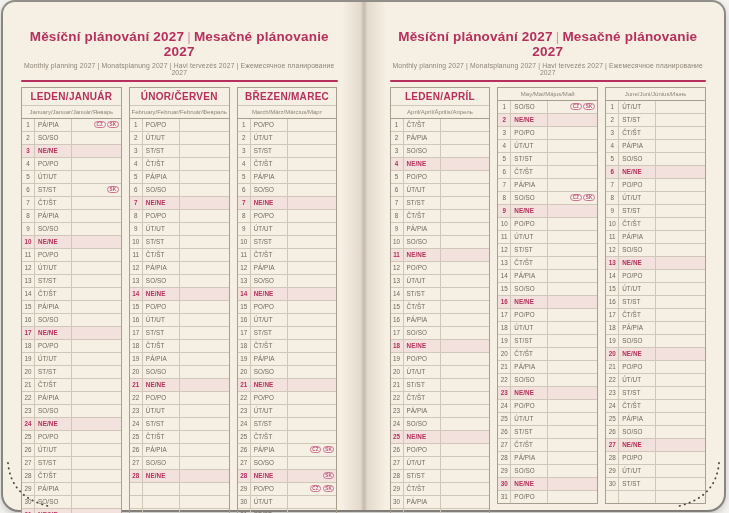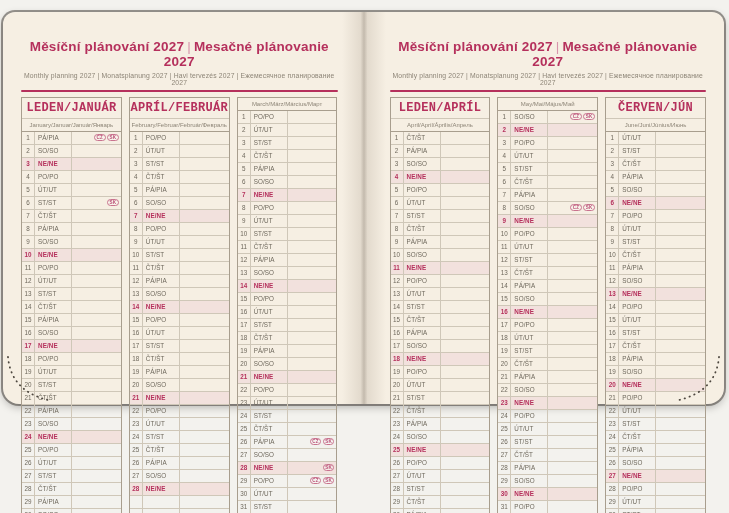--- a/index.html
+++ b/index.html
@@ -2,41 +2,41 @@
 <html><head>
 <meta charset="utf-8">
 <style>
   html,body{margin:0;padding:0;}
   body{
     width:729px;height:513px;overflow:hidden;position:relative;
     background:#f3f2ee;
     font-family:"Liberation Sans", sans-serif;
   }
   .spread{
-    position:absolute;left:3px;top:12px;width:721px;height:392px;
+    position:absolute;left:3px;top:2px;width:721px;height:508px;
     background:#f6efe3;
     border-radius:12px 12px 16px 16px;
     box-shadow:0 0 0 2px rgba(60,53,48,.5), 0 3px 9px rgba(0,0,0,.28);
     display:flex;
     gap:16px;
   }
   .page{width:50%;position:relative;padding:0 18px;box-sizing:border-box;}
   .page-title{
     text-align:center;margin-top:27px;font-size:13.5px;font-weight:bold;
     color:#b5305c;letter-spacing:.2px;
   }
   .page-title .sep{color:#d794ab;font-weight:normal;padding:0 3px;}
   .page-subtitle{text-align:center;margin-top:3px;font-size:6.8px;color:#8d8577;letter-spacing:.15px;}
   .rule{height:1.5px;background:#b5305c;margin-top:4px;border-radius:1px;}
   .months{display:flex;gap:7px;margin-top:5px;}
   .month{flex:1;min-width:0;}
   .m-head{border:1px solid #a89e8e;border-bottom:none;text-align:center;background:#f6efe3;}
   .m-name{
-    font-size:12px;font-weight:bold;color:#b5305c;letter-spacing:.3px;
-    padding:3.5px 0 2.5px;border-bottom:1px solid #cfc7b8;font-family:Liberation Mono, monospace;
+    font-size:10px;font-weight:bold;color:#b5305c;letter-spacing:.3px;
+    padding:3.5px 0 2.5px;border-bottom:1px solid #cfc7b8;
   }
   .m-langs{font-size:6px;color:#8d8577;padding:3px 0;}
   .m-grid{border:1px solid #a89e8e;}
   .day-row{display:flex;height:12px;border-bottom:1px solid #cfc7b8;background:transparent;}
   .day-row:last-child{border-bottom:none;}
   .day-row .c{border-right:1px solid #cfc7b8;box-sizing:border-box;}
   .c.n{width:13px;text-align:center;font-size:6.3px;color:#6e685c;line-height:12px;}
   .c.d{width:37px;padding-left:3px;font-size:6.3px;color:#6e685c;line-height:12px;letter-spacing:.1px;}
   .c.x{flex:1;border-right:none;display:flex;justify-content:flex-end;align-items:center;gap:1.5px;padding-right:2px;}
   .day-row.sun{background:#f2e1dd;}
@@ -230,21 +230,21 @@
             </div>
             <div class="day-row sun">
               <div class="c n">31</div>
               <div class="c d">NE/NE</div>
               <div class="c x"></div>
             </div>
           </div>
         </div>
       <div class="month">
           <div class="m-head">
-            <div class="m-name">APRÍL/FEBRUÁR</div>
+            <div class="m-name">ÚNOR/ČERVEN</div>
             <div class="m-langs">February/Februar/Február/Февраль</div>
           </div>
           <div class="m-grid">
             <div class="day-row">
               <div class="c n">1</div>
               <div class="c d">PO/PO</div>
               <div class="c x"></div>
             </div>
             <div class="day-row">
               <div class="c n">2</div>
@@ -393,20 +393,21 @@
             </div>
             <div class="day-row">
               <div class="c n"></div>
               <div class="c d"></div>
               <div class="c x"></div>
             </div>
           </div>
         </div>
       <div class="month">
           <div class="m-head">
+            <div class="m-name">BŘEZEN/MAREC</div>
             <div class="m-langs">March/März/Március/Март</div>
           </div>
           <div class="m-grid">
             <div class="day-row">
               <div class="c n">1</div>
               <div class="c d">PO/PO</div>
               <div class="c x"></div>
             </div>
             <div class="day-row">
               <div class="c n">2</div>
@@ -905,21 +906,20 @@
             </div>
             <div class="day-row">
               <div class="c n">31</div>
               <div class="c d">PO/PO</div>
               <div class="c x"></div>
             </div>
           </div>
         </div>
       <div class="month">
           <div class="m-head">
-            <div class="m-name">ČERVEN/JÚN</div>
             <div class="m-langs">June/Juni/Június/Июнь</div>
           </div>
           <div class="m-grid">
             <div class="day-row">
               <div class="c n">1</div>
               <div class="c d">ÚT/UT</div>
               <div class="c x"></div>
             </div>
             <div class="day-row">
               <div class="c n">2</div>

